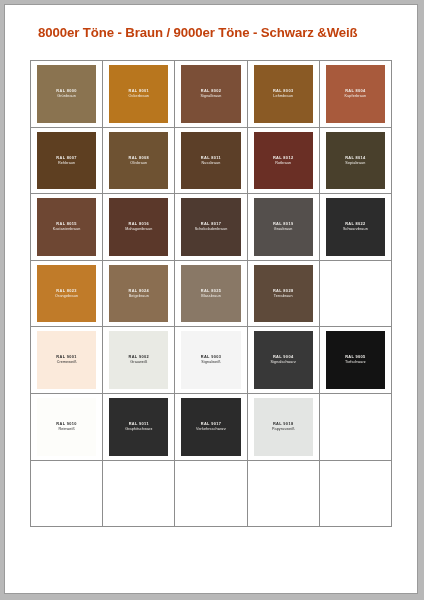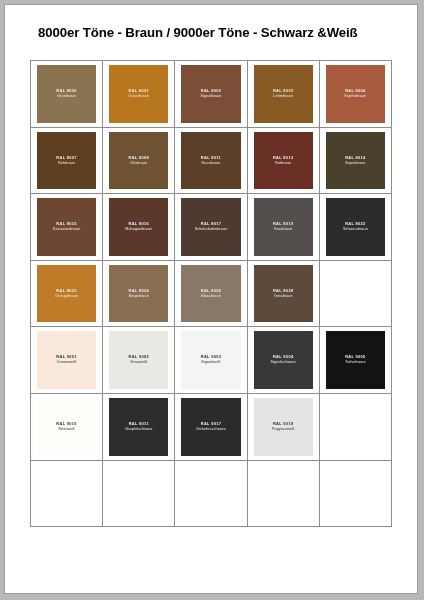--- a/index.html
+++ b/index.html
@@ -29,21 +29,21 @@
   }
 
   
   #page-title {
     position: absolute;
     left: 33px;
     top: 20px;
     font-size: 13.2px;
     font-weight: bold;
     letter-spacing: -0.1px;
-    color: #000000;
+    color: #c2410c;
     white-space: nowrap;
   }
 
   
   #swatch-grid {
     position: absolute;
     left: 25px;
     top: 55px;
     width: 362px;
     border-left: 1px solid #8d8d8d;

